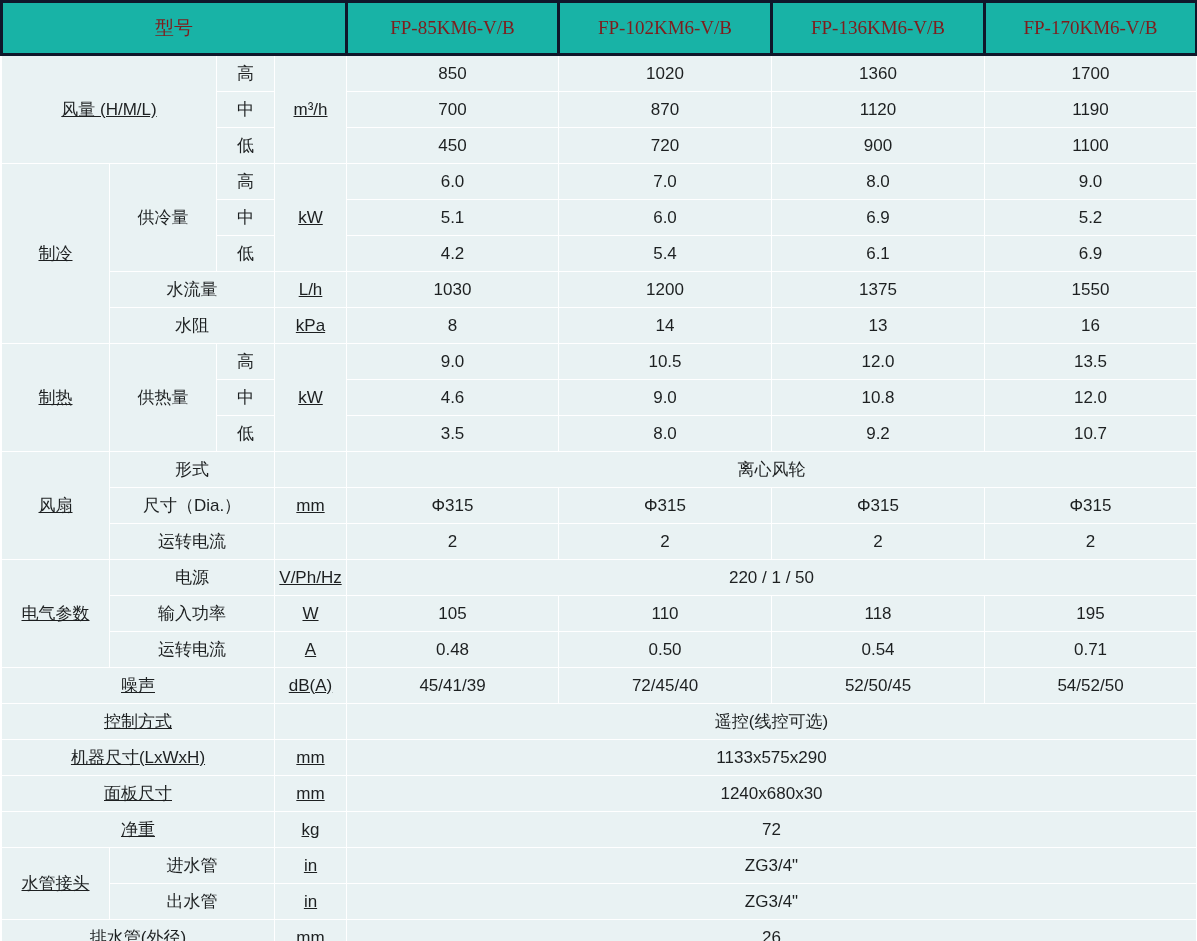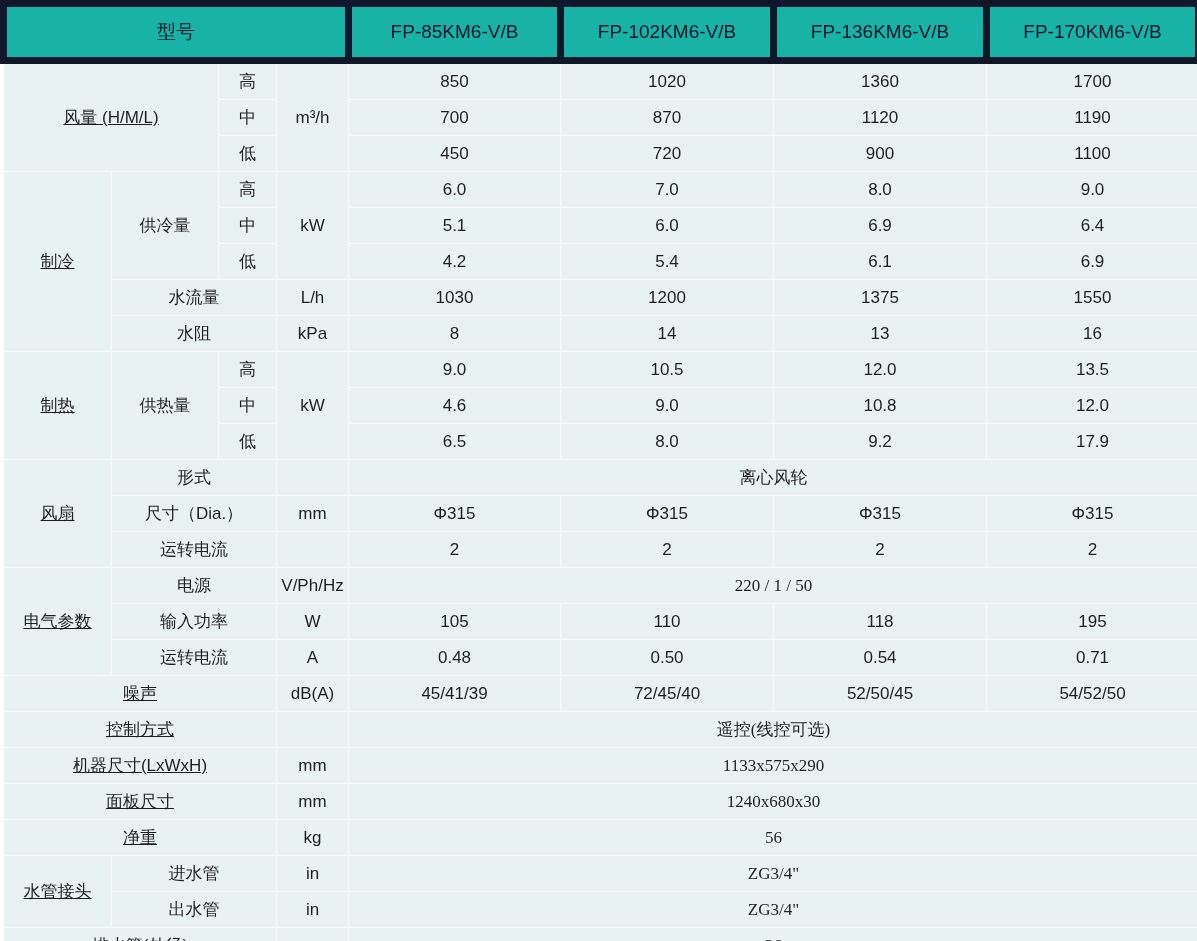--- a/index.html
+++ b/index.html
@@ -23,45 +23,46 @@
     font-size: 17px;
     color: #1d2021;
     font-weight: normal;
     padding: 0;
     height: 35px;
     background: #e9f2f3;
   }
   
   tr.head th {
     background: #18b3a6;
-    color: #0f172a;
+    color: #7f1d1d;
     font-size: 19px;
     height: 50px;
-    border: 7px solid #0f172a;
+    border: 3px solid #0f172a;
+    font-family: Liberation Serif, serif;
   }
   tr.head th.model-label {
     background: #18b3a6;
   }
   
   td.lab {
     background: #e2eef0;
     text-decoration: underline;
   }
   td.lab2 {
     background: #e6f0f2;
   }
   td.unit {
     background: #e2eef0;
+    text-decoration: underline;
   }
   td.val {
     background: #edf5f6;
   }
   td.wide {
     background: #edf5f6;
-    font-family: Liberation Serif, serif;
   }
   
   col.c-g1 { width: 108px; }
   col.c-g2 { width: 107px; }
   col.c-g3 { width: 58px; }
   col.c-u  { width: 72px; }
   col.c-v  { width: 212px; }
   col.c-v2 { width: 213px; }
   col.c-v3 { width: 213px; }
   col.c-v4 { width: 212px; }
@@ -122,21 +123,21 @@
     <td class="val">6.0</td>
     <td class="val">7.0</td>
     <td class="val">8.0</td>
     <td class="val">9.0</td>
   </tr>
   <tr>
     <td class="lab2">中</td>
     <td class="val">5.1</td>
     <td class="val">6.0</td>
     <td class="val">6.9</td>
-    <td class="val">6.4</td>
+    <td class="val">5.2</td>
   </tr>
   <tr>
     <td class="lab2">低</td>
     <td class="val">4.2</td>
     <td class="val">5.4</td>
     <td class="val">6.1</td>
     <td class="val">6.9</td>
   </tr>
   <tr>
     <td class="lab2" colspan="2">水流量</td>
@@ -167,24 +168,24 @@
   </tr>
   <tr>
     <td class="lab2">中</td>
     <td class="val">4.6</td>
     <td class="val">9.0</td>
     <td class="val">10.8</td>
     <td class="val">12.0</td>
   </tr>
   <tr>
     <td class="lab2">低</td>
-    <td class="val">6.5</td>
+    <td class="val">3.5</td>
     <td class="val">8.0</td>
     <td class="val">9.2</td>
-    <td class="val">17.9</td>
+    <td class="val">10.7</td>
   </tr>
 
   <tr>
     <td class="lab" rowspan="3">风扇</td>
     <td class="lab2" colspan="2">形式</td>
     <td class="unit"></td>
     <td class="wide" colspan="4">离心风轮</td>
   </tr>
   <tr>
     <td class="lab2" colspan="2">尺寸（Dia.）</td>
@@ -249,21 +250,21 @@
 
   <tr>
     <td class="lab" colspan="3">面板尺寸</td>
     <td class="unit">mm</td>
     <td class="wide" colspan="4">1240x680x30</td>
   </tr>
 
   <tr>
     <td class="lab" colspan="3">净重</td>
     <td class="unit">kg</td>
-    <td class="wide" colspan="4">56</td>
+    <td class="wide" colspan="4">72</td>
   </tr>
 
   <tr>
     <td class="lab" rowspan="2">水管接头</td>
     <td class="lab2" colspan="2">进水管</td>
     <td class="unit">in</td>
     <td class="wide" colspan="4">ZG3/4"</td>
   </tr>
   <tr>
     <td class="lab2" colspan="2">出水管</td>

